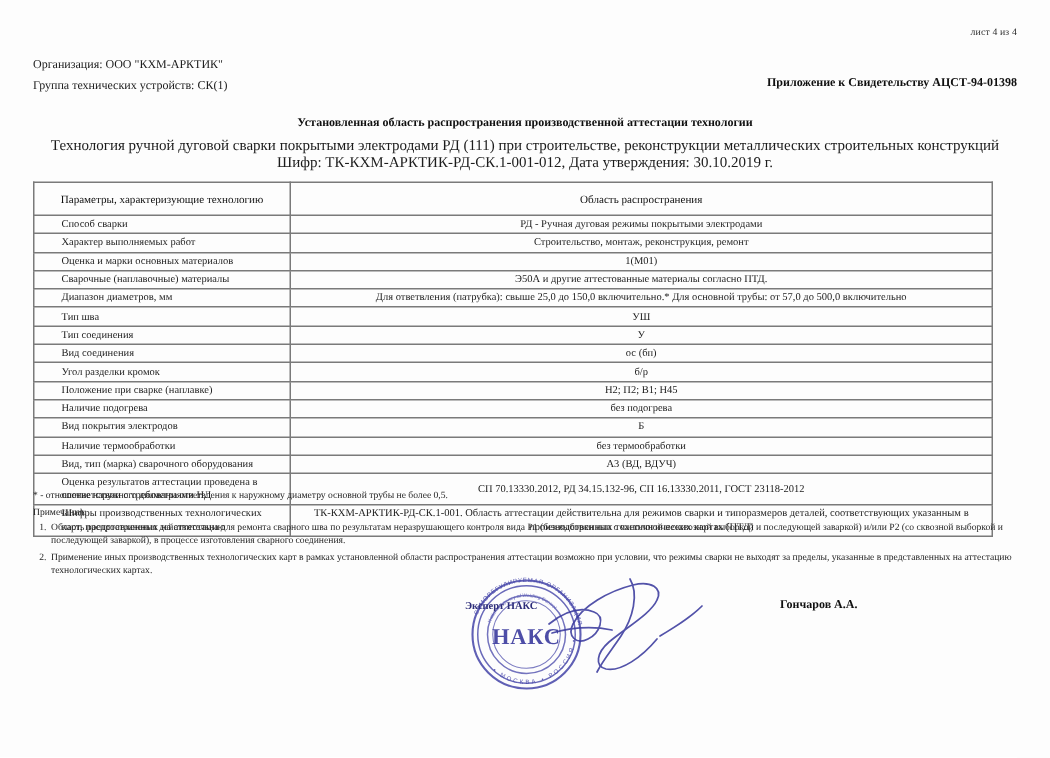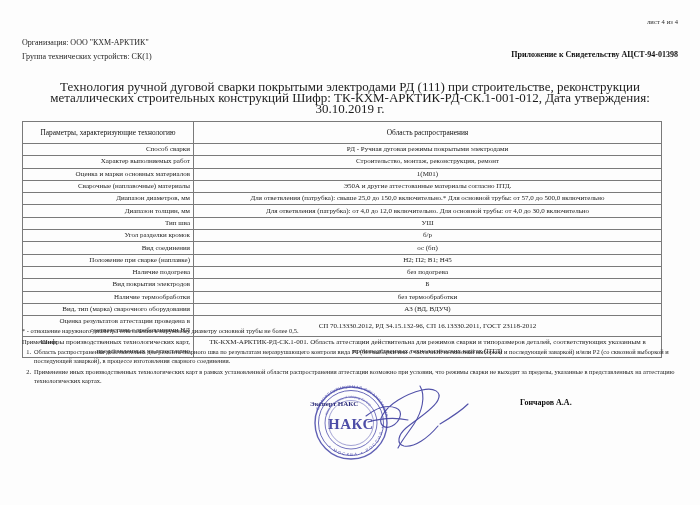--- a/index.html
+++ b/index.html
@@ -60,21 +60,21 @@
     text-align: center;
   }
   .doc-title {
     font-size: 8px;
     font-weight: bold;
     color: #101010;
     line-height: 11px;
   }
   .doc-subtitle {
     margin-top: 5px;
-    font-size: 13px;
+    font-size: 10px;
     line-height: 11px;
     color: #1c1c1c;
   }
 
   
   .tbl {
     position: absolute;
     top: 121px;
     left: 22px;
     width: 640px;
@@ -95,22 +95,22 @@
     color: #101010;
   }
   .tbl thead th.col-param { padding: 0 6px; }
   .tbl tbody td {
     height: 11.3px;
     font-size: 7px;
     color: #1c1c1c;
     line-height: 9px;
   }
   .tbl tbody td.pname {
-    text-align: right;
-    padding-left: 0;
+    text-align: left;
+    padding-left: 18px;
   }
   .tbl tbody td.pval {
     text-align: center;
   }
   .tbl tbody tr.tall td { height: 20px; }
   .tbl tbody tr.tall td.pname { line-height: 9.5px; }
 
   
   .foot {
     position: absolute;
@@ -186,20 +186,21 @@
   <div class="sheet-no">лист 4 из 4</div>
 
   <div class="org-block">
     <div>Организация: ООО "КХМ-АРКТИК"</div>
     <div>Группа технических устройств: СК(1)</div>
   </div>
 
   <div class="annex">Приложение к Свидетельству АЦСТ-94-01398</div>
 
   <div class="title-wrap">
+    <div class="doc-title">Установленная область распространения производственной аттестации технологии</div>
     <div class="doc-subtitle">Технология ручной дуговой сварки покрытыми электродами РД (111) при строительстве, реконструкции металлических строительных конструкций Шифр: ТК-КХМ-АРКТИК-РД-СК.1-001-012, Дата утверждения: 30.10.2019 г.</div>
   </div>
 
   <table class="tbl">
     <thead>
       <tr>
         <th class="col-param">Параметры, характеризующие технологию</th>
         <th>Область распространения</th>
       </tr>
     </thead>
@@ -218,34 +219,34 @@
         </tr>
         <tr>
           <td class="pname col-param">Сварочные (наплавочные) материалы</td>
           <td class="pval">Э50А и другие аттестованные материалы согласно ПТД.</td>
         </tr>
         <tr>
           <td class="pname col-param">Диапазон диаметров, мм</td>
           <td class="pval">Для ответвления (патрубка): свыше 25,0 до 150,0 включительно.* Для основной трубы: от 57,0 до 500,0 включительно</td>
         </tr>
         <tr>
-          <td class="pname col-param">Диапазон толщин, мм</td>
-          <td class="pval">Для ответвления (патрубка): от 4,0 до 12,0 включительно. Для основной трубы: от 4,0 до 30,0 включительно</td>
-        </tr>
-        <tr>
           <td class="pname col-param">Тип шва</td>
           <td class="pval">УШ</td>
         </tr>
         <tr>
+          <td class="pname col-param">Тип соединения</td>
+          <td class="pval">У</td>
+        </tr>
+        <tr>
+          <td class="pname col-param">Вид соединения</td>
+          <td class="pval">ос (бп)</td>
+        </tr>
+        <tr>
           <td class="pname col-param">Угол разделки кромок</td>
           <td class="pval">б/р</td>
-        </tr>
-        <tr>
-          <td class="pname col-param">Вид соединения</td>
-          <td class="pval">ос (бп)</td>
         </tr>
         <tr>
           <td class="pname col-param">Положение при сварке (наплавке)</td>
           <td class="pval">Н2; П2; В1; Н45</td>
         </tr>
         <tr>
           <td class="pname col-param">Наличие подогрева</td>
           <td class="pval">без подогрева</td>
         </tr>
         <tr>

